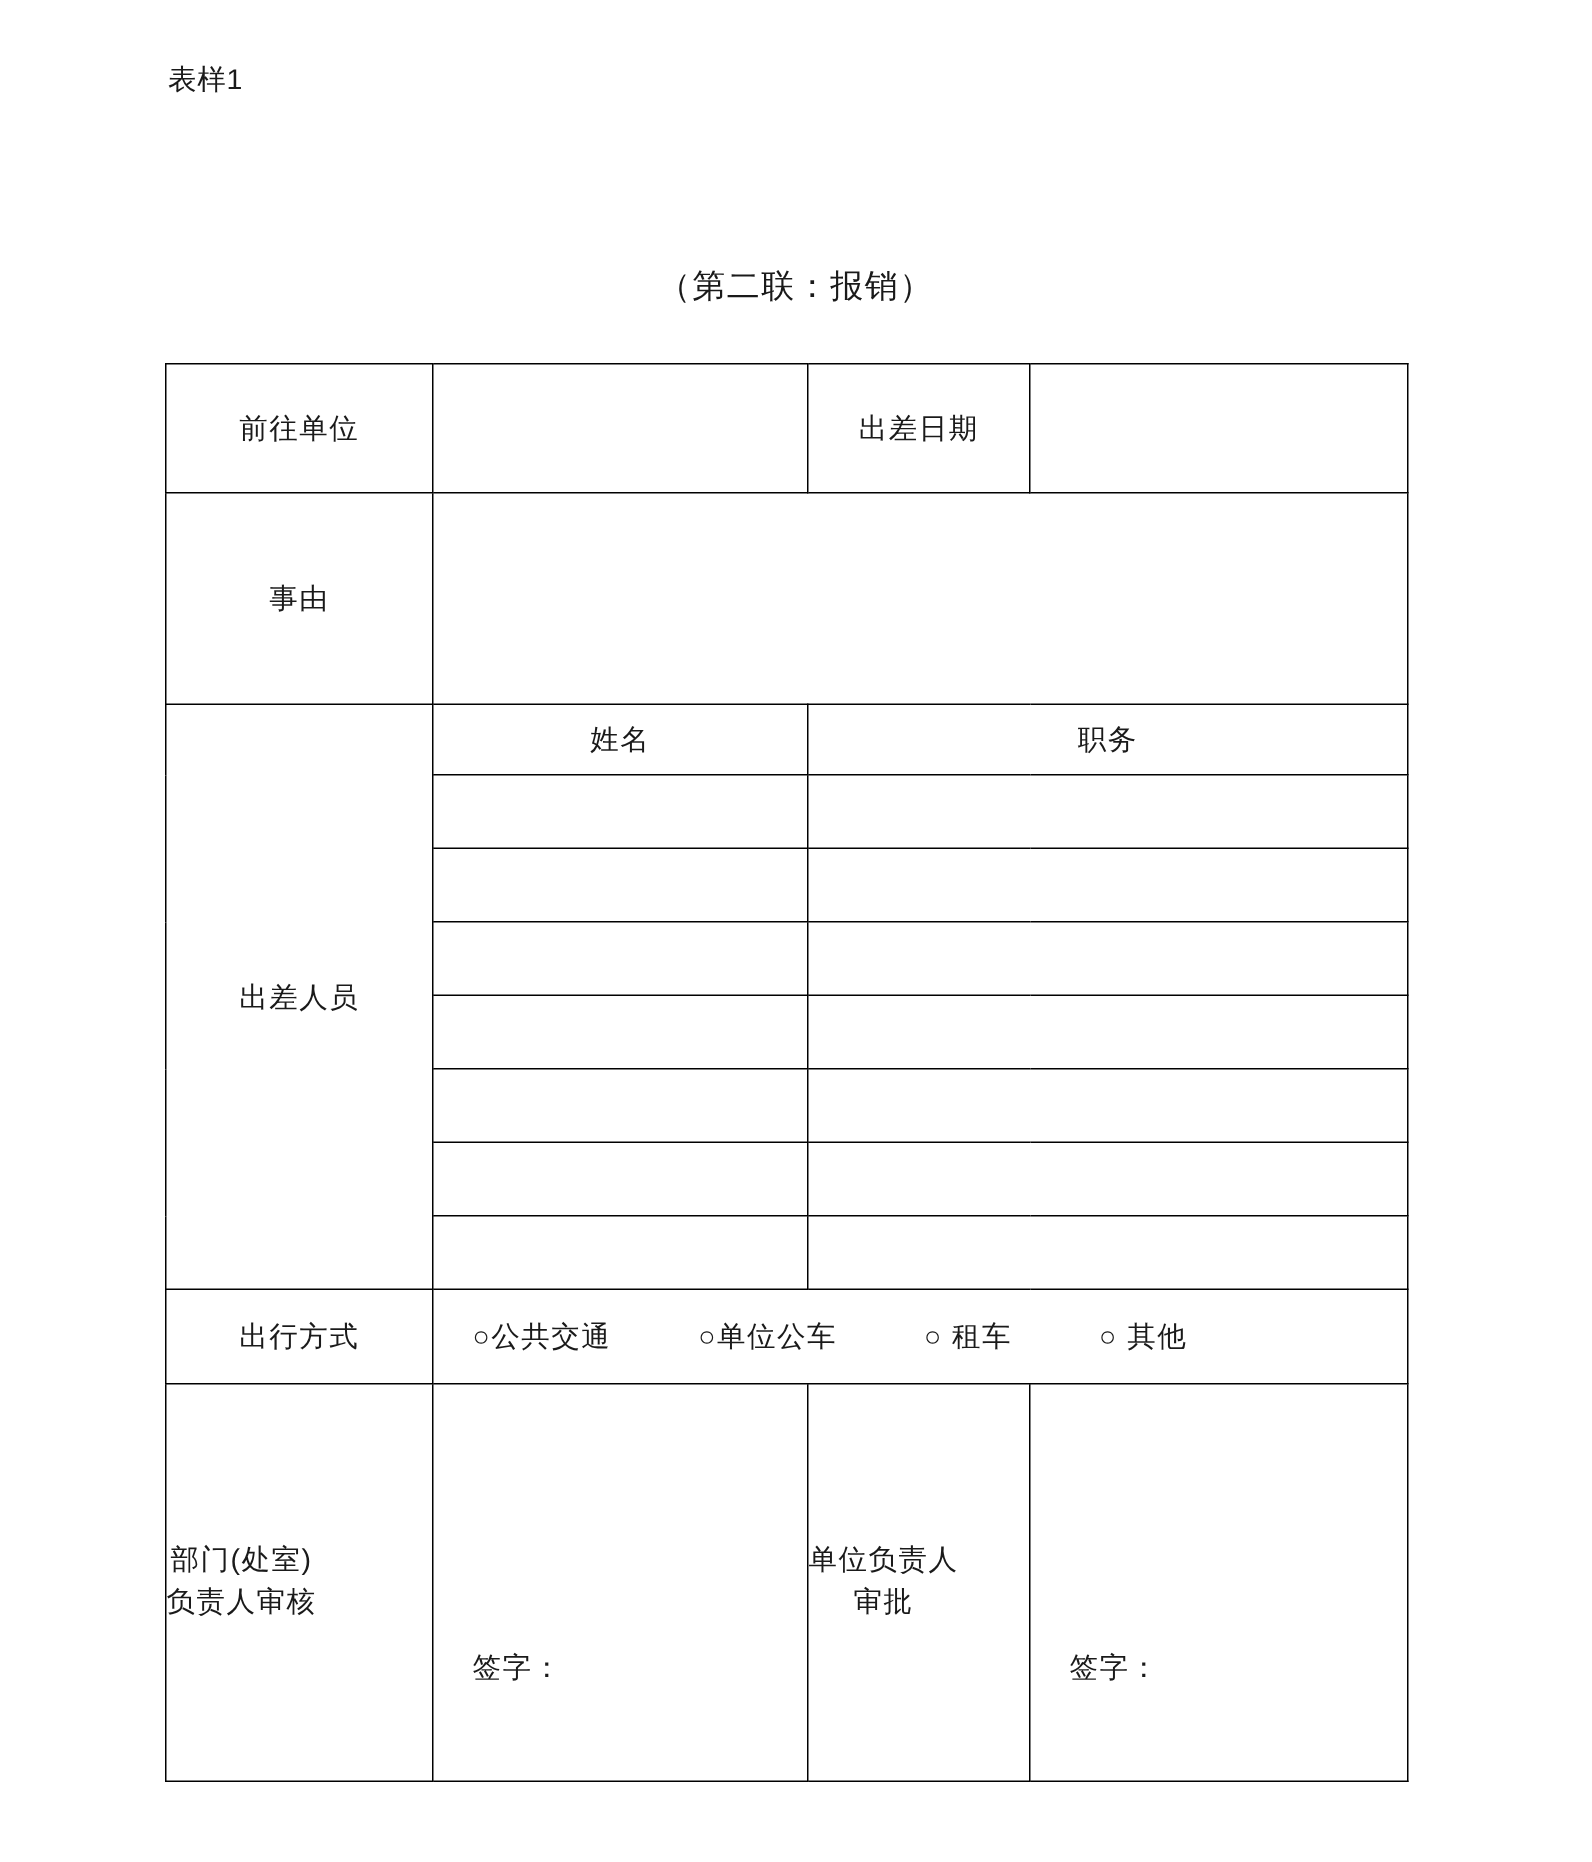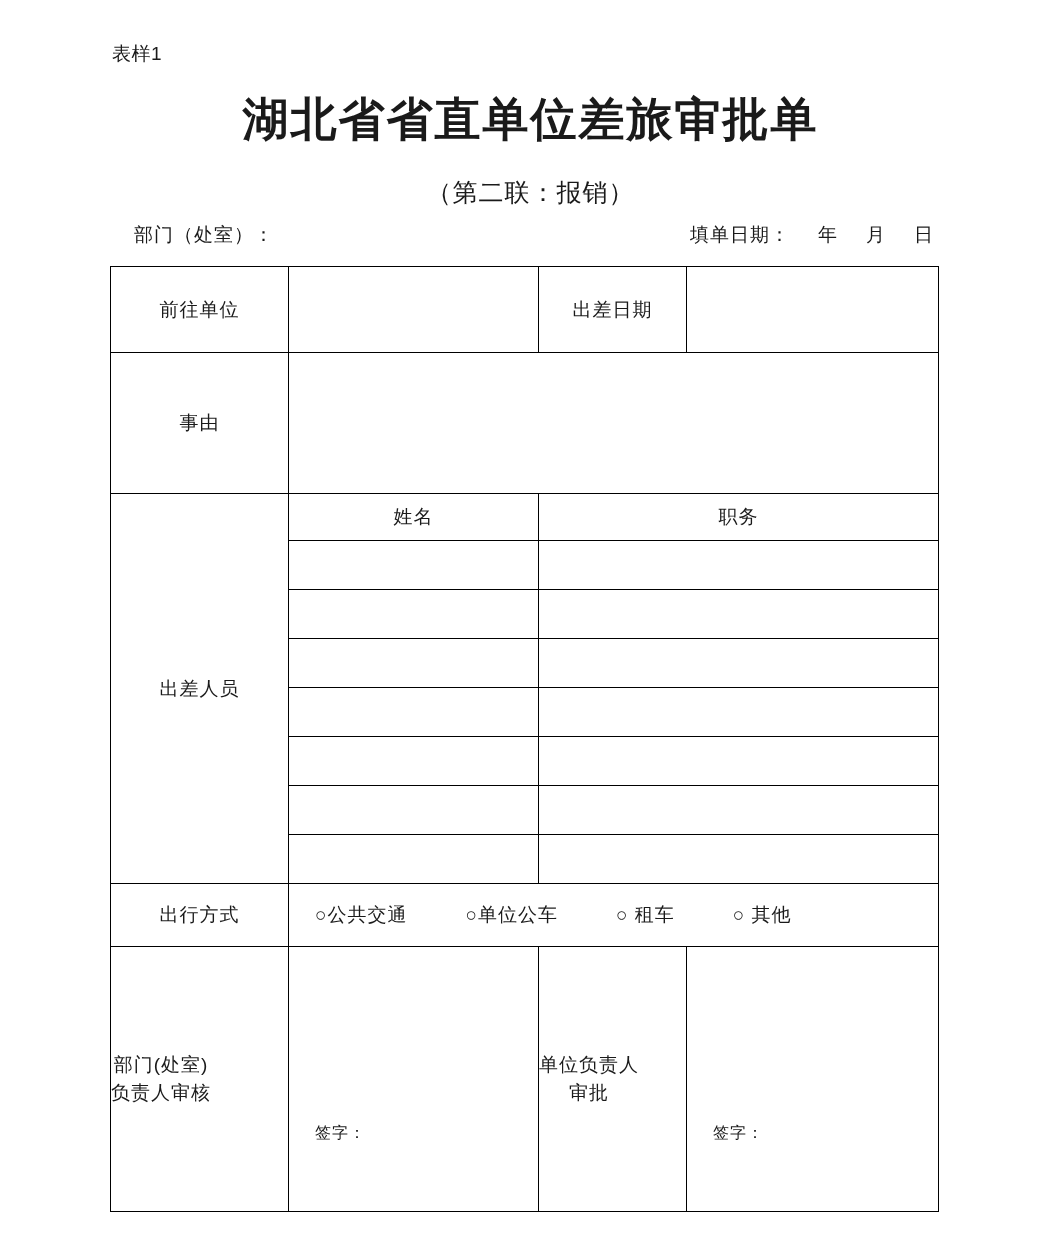--- a/index.html
+++ b/index.html
@@ -49,21 +49,21 @@
     line-height: 1.15;
     white-space: nowrap;
   }
 
   .doc-subtitle {
     position: absolute;
     left: 0;
     top: 176px;
     width: 1061px;
     text-align: center;
-    font-size: 25px;
+    font-size: 22px;
     letter-spacing: 1px;
     white-space: nowrap;
   }
 
   
   .meta-row {
     position: absolute;
     left: 112px;
     top: 222px;
     width: 828px;
@@ -82,21 +82,21 @@
     right: 6px;
     top: 0;
     white-space: nowrap;
   }
   .meta-right .gap { display: inline-block; width: 28px; }
 
   
   .form-table {
     position: absolute;
     left: 110px;
-    top: 266px;
+    top: 242px;
     width: 828px;
     border-collapse: collapse;
     table-layout: fixed;
     background: #ffffff;
   }
   .form-table td {
     border: 1.6px solid #000000;
     padding: 0;
     font-size: 19px;
     letter-spacing: 1px;
@@ -145,50 +145,43 @@
   .sign-block {
     position: relative;
     height: 100%;
     text-align: left;
     padding-left: 26px;
     box-sizing: border-box;
   }
   .sign-line {
     position: absolute;
     left: 26px;
-    font-size: 16px;
+    font-size: 19px;
     letter-spacing: 1px;
     white-space: nowrap;
   }
   .sign-top  { top: 44px; }
 
   .vmid {
     display: flex;
     align-items: center;
     justify-content: flex-start;
     height: 100%;
   }
 </style>
 </head>
 <body>
 
 <div class="page">
 
   <div class="form-code">表样1</div>
 
-  <div class="doc-title">湖北省省直单位差旅审批单</div>
 
   <div class="doc-subtitle">（第二联：报销）</div>
 
-  <div class="meta-row">
-    <span class="meta-left">部门（处室）：</span>
-    <span class="meta-right">
-      <span>填单日期：</span><span class="gap"></span><span>年</span><span class="gap"></span><span>月</span><span class="gap"></span><span>日</span>
-    </span>
-  </div>
 
   <table class="form-table">
     <colgroup>
       <col class="col-a">
         <col class="col-b">
         <col class="col-c">
         <col class="col-d">
     </colgroup>
     <tbody>
 

